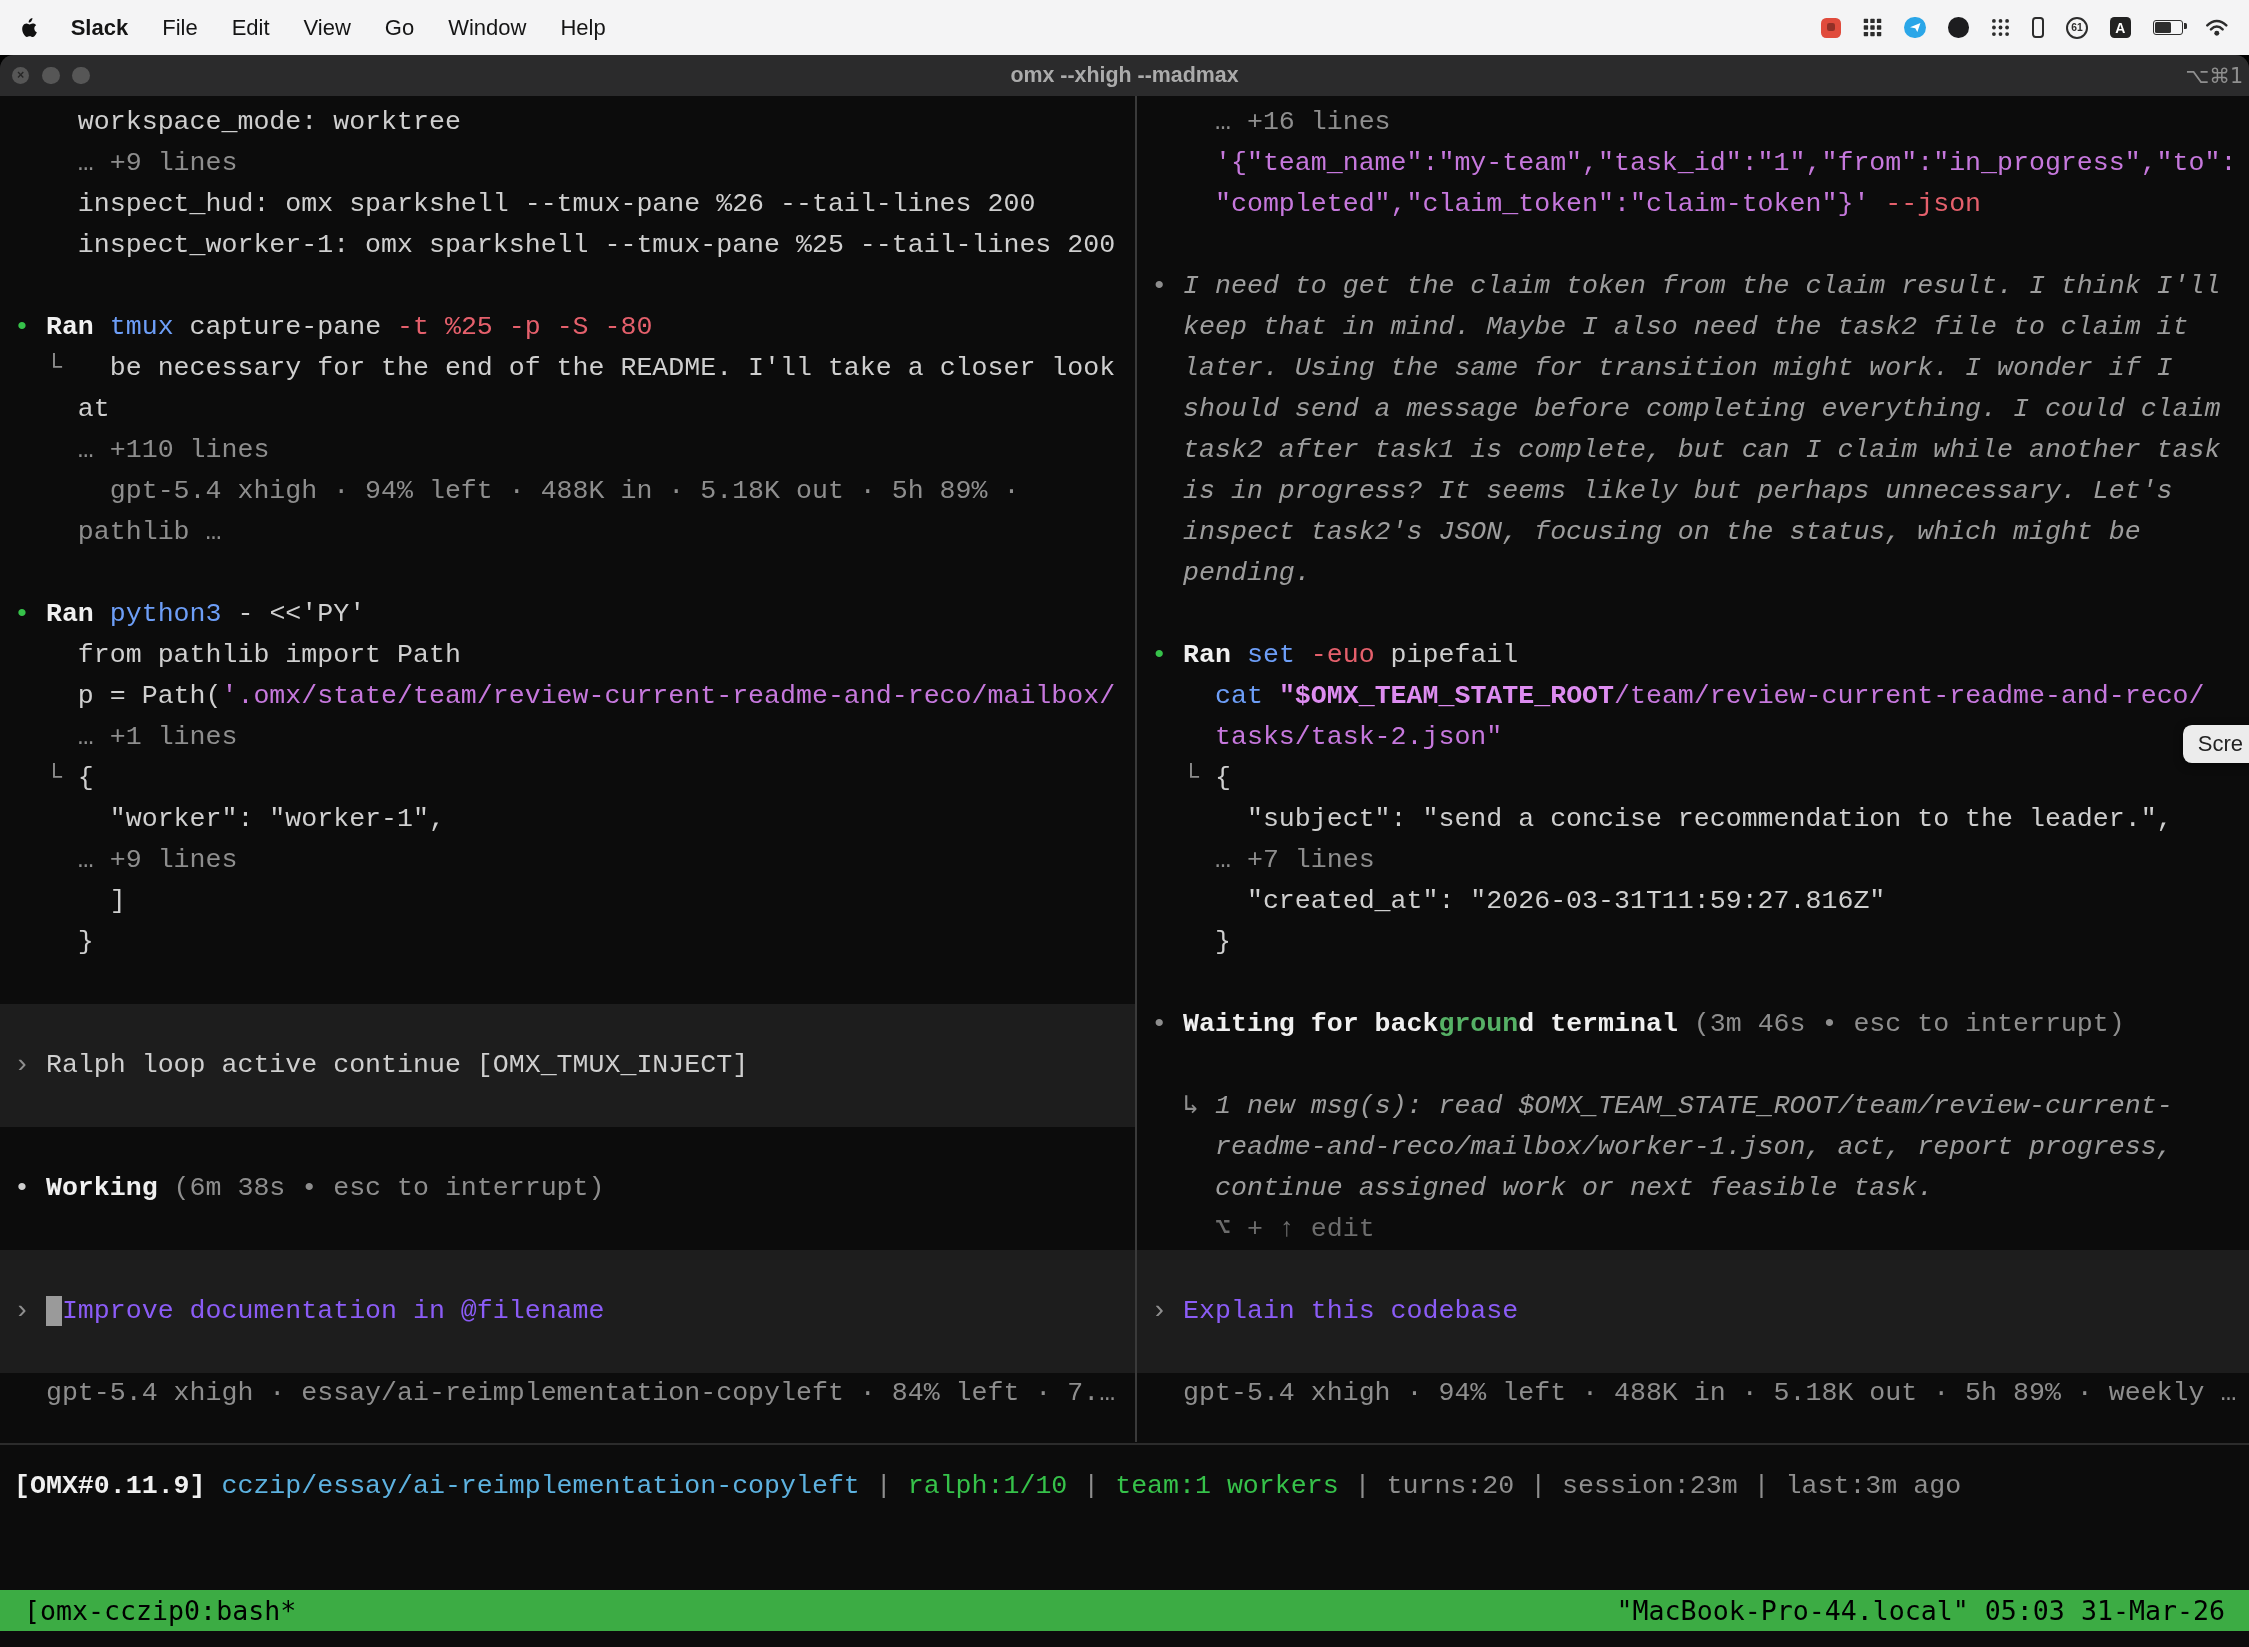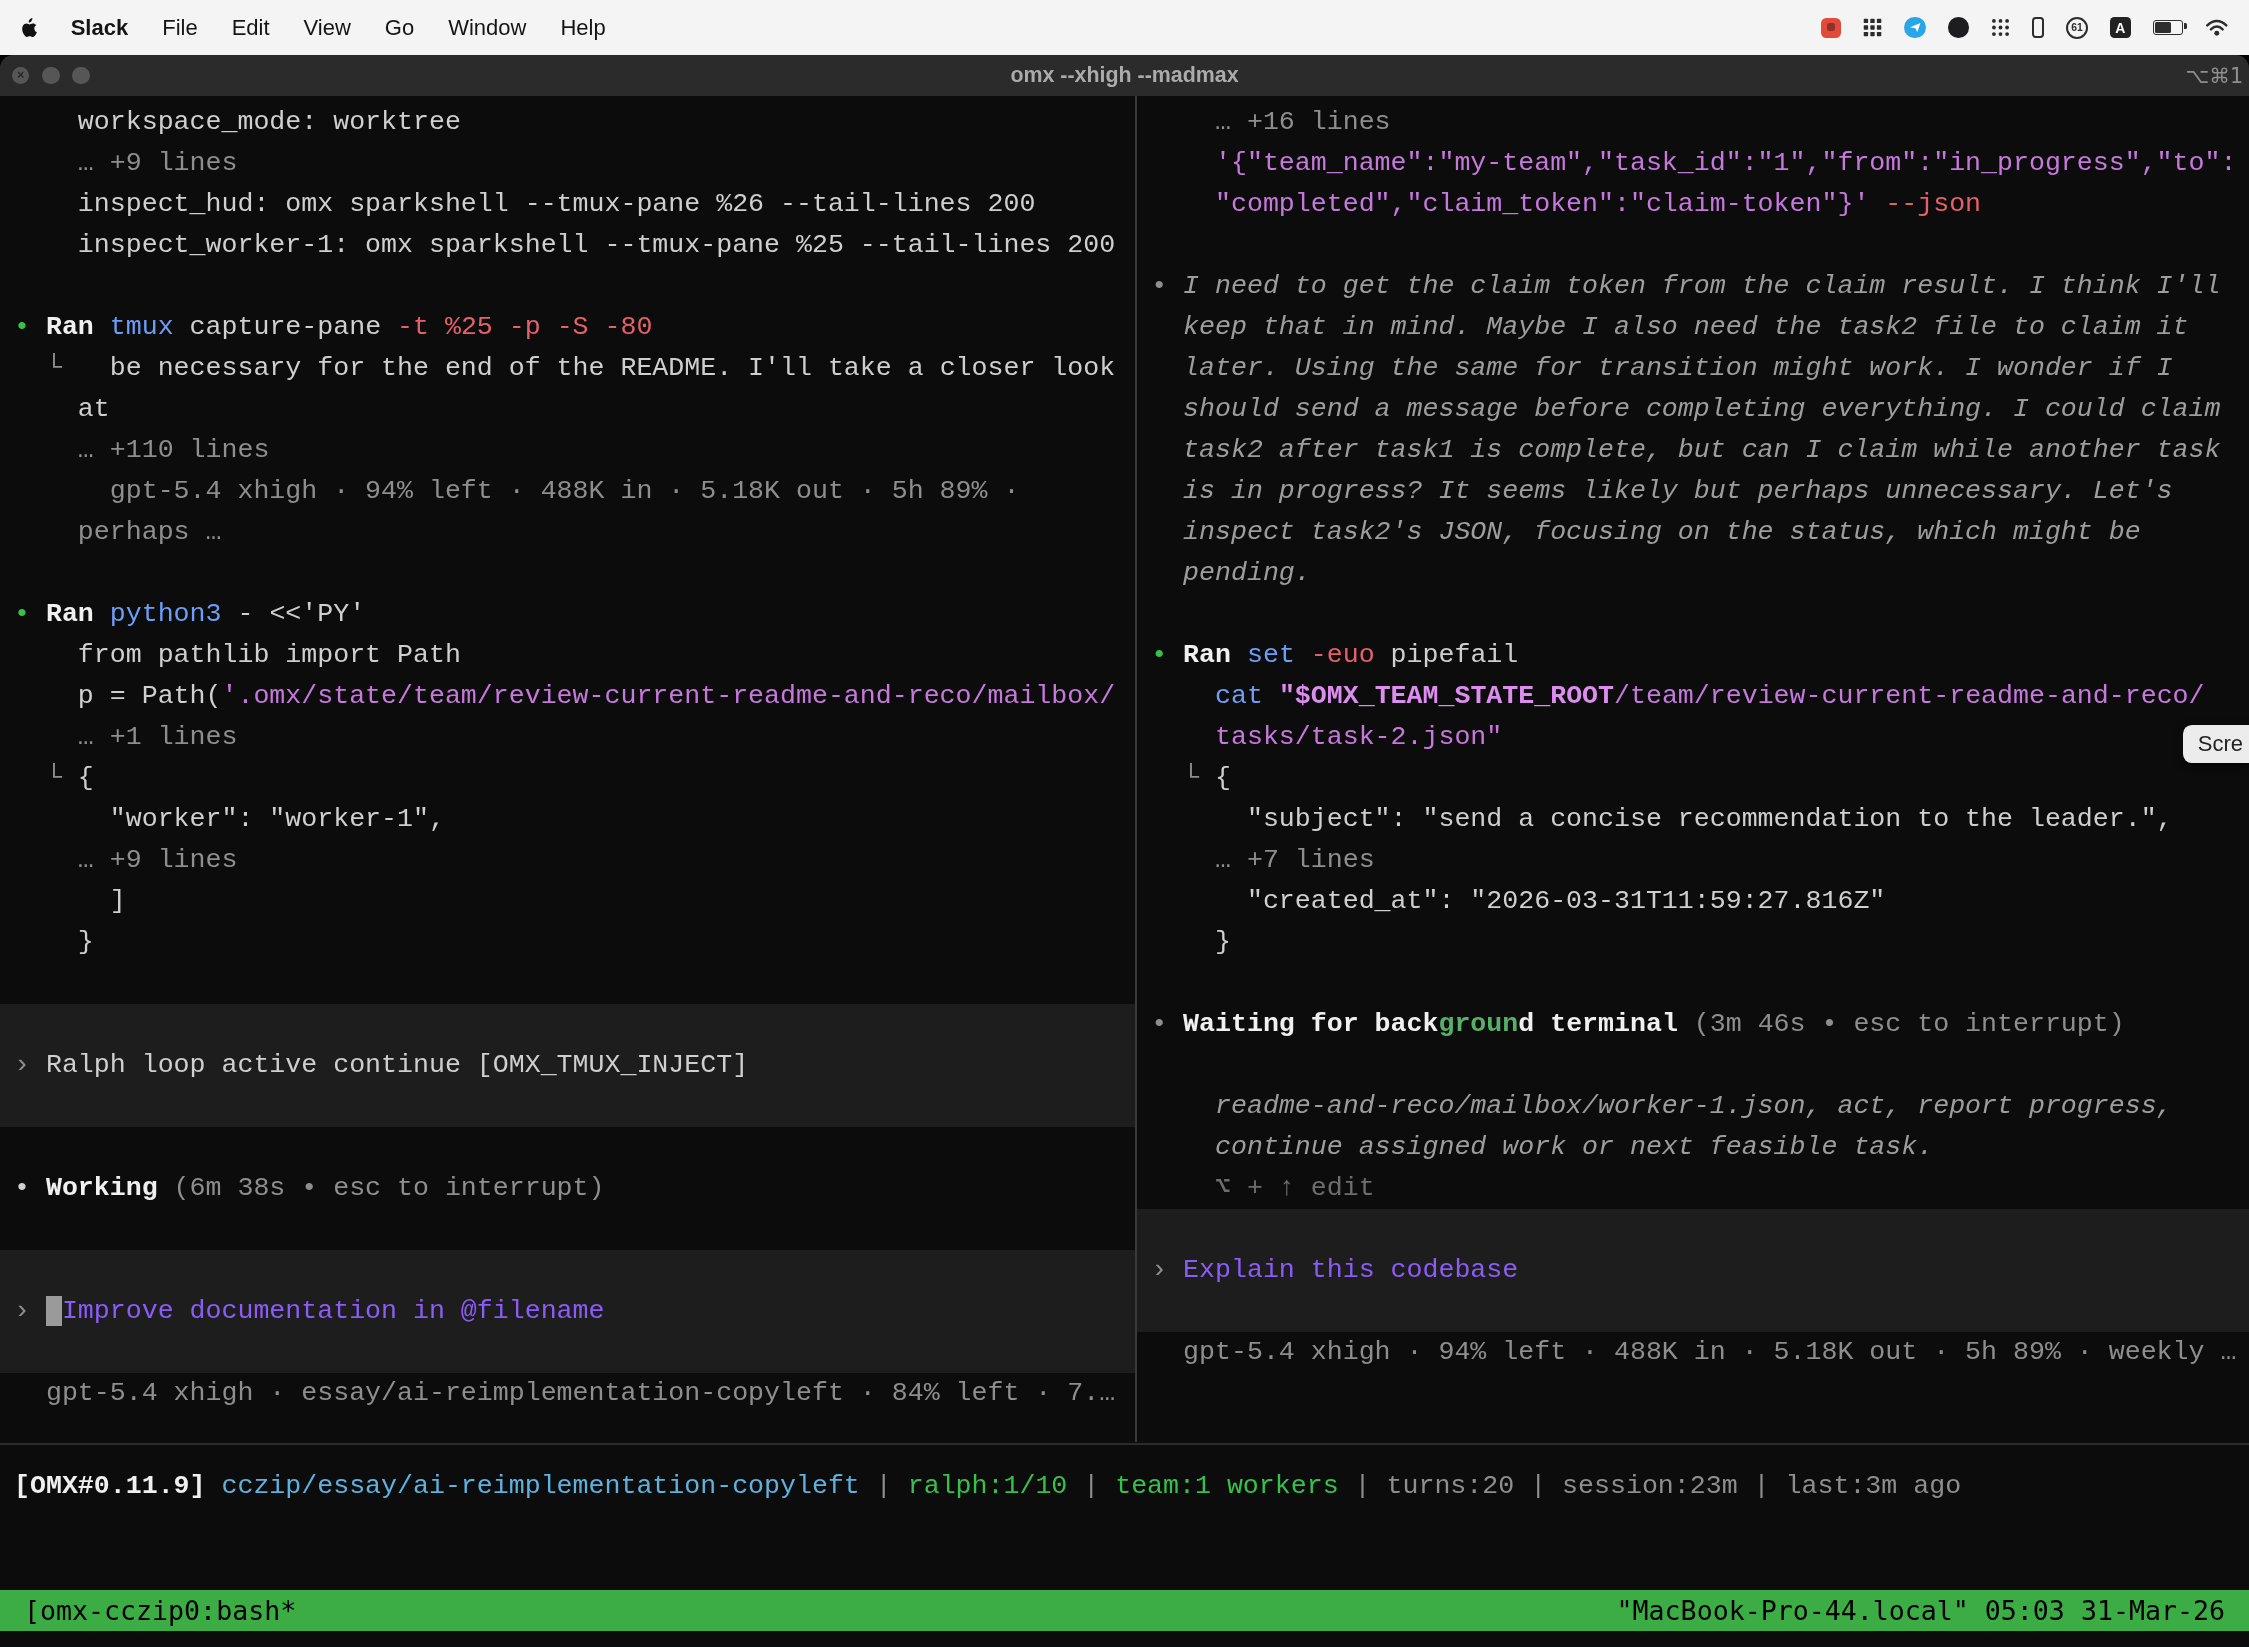--- a/index.html
+++ b/index.html
@@ -162,21 +162,21 @@
         <div class="row"><span class="c-fg">    workspace_mode: worktree</span></div>
         <div class="row"><span class="c-dim">    … +9 lines</span></div>
         <div class="row"><span class="c-fg">    inspect_hud: omx sparkshell --tmux-pane %26 --tail-lines 200</span></div>
         <div class="row"><span class="c-fg">    inspect_worker-1: omx sparkshell --tmux-pane %25 --tail-lines 200</span></div>
         <div class="row"></div>
         <div class="row"><span class="c-green">• </span><span class="c-bold">Ran</span><span class="c-fg"> </span><span class="c-blue">tmux</span><span class="c-fg"> capture-pane </span><span class="c-red">-t %25 -p -S -80</span></div>
         <div class="row"><span class="c-dim">  └   </span><span class="c-fg">be necessary for the end of the README. I'll take a closer look</span></div>
         <div class="row"><span class="c-fg">    at</span></div>
         <div class="row"><span class="c-dim">    … +110 lines</span></div>
         <div class="row"><span class="c-dim">      gpt-5.4 xhigh · 94% left · 488K in · 5.18K out · 5h 89% ·</span></div>
-        <div class="row"><span class="c-dim">    perhaps …</span></div>
+        <div class="row"><span class="c-dim">    pathlib …</span></div>
         <div class="row"></div>
         <div class="row"><span class="c-green">• </span><span class="c-bold">Ran</span><span class="c-fg"> </span><span class="c-blue">python3</span><span class="c-fg"> - &lt;&lt;'PY'</span></div>
         <div class="row"><span class="c-fg">    from pathlib import Path</span></div>
         <div class="row"><span class="c-fg">    p = Path(</span><span class="c-magenta">'.omx/state/team/review-current-readme-and-reco/mailbox/</span></div>
         <div class="row"><span class="c-dim">    … +1 lines</span></div>
         <div class="row"><span class="c-dim">  └ </span><span class="c-fg">{</span></div>
         <div class="row"><span class="c-fg">      "worker": "worker-1",</span></div>
         <div class="row"><span class="c-dim">    … +9 lines</span></div>
         <div class="row"><span class="c-fg">      ]</span></div>
         <div class="row"><span class="c-fg">    }</span></div>
@@ -211,20 +211,21 @@
         <div class="row"><span class="c-fg">    </span><span class="c-blue">cat</span><span class="c-fg"> </span><span class="c-magenta2">"$OMX_TEAM_STATE_ROOT</span><span class="c-magenta">/team/review-current-readme-and-reco/</span></div>
         <div class="row"><span class="c-magenta">    tasks/task-2.json"</span></div>
         <div class="row"><span class="c-dim">  └ </span><span class="c-fg">{</span></div>
         <div class="row"><span class="c-fg">      "subject": "send a concise recommendation to the leader.",</span></div>
         <div class="row"><span class="c-dim">    … +7 lines</span></div>
         <div class="row"><span class="c-fg">      "created_at": "2026-03-31T11:59:27.816Z"</span></div>
         <div class="row"><span class="c-fg">    }</span></div>
         <div class="row"></div>
         <div class="row"><span class="c-dim">• </span><span class="c-bold">Waiting for back</span><span class="c-shimmer">groun</span><span class="c-bold">d terminal</span><span class="c-dim"> (3m 46s • esc to interrupt)</span></div>
         <div class="row"></div>
+        <div class="row"><span class="c-dim">  ↳ </span><span class="c-italic">1 new msg(s): read $OMX_TEAM_STATE_ROOT/team/review-current-</span></div>
         <div class="row"><span class="c-italic">    readme-and-reco/mailbox/worker-1.json, act, report progress,</span></div>
         <div class="row"><span class="c-italic">    continue assigned work or next feasible task.</span></div>
         <div class="row"><span class="c-dim2">    ⌥ + ↑ edit</span></div>
         <div class="band">
           <div class="row"><span class="c-dim">› </span><span class="c-placeholder">Explain this codebase</span></div>
         </div>
         <div class="row"><span class="c-dim">  gpt-5.4 xhigh · 94% left · 488K in · 5.18K out · 5h 89% · weekly …</span></div>
       </div>
   </div>
 

